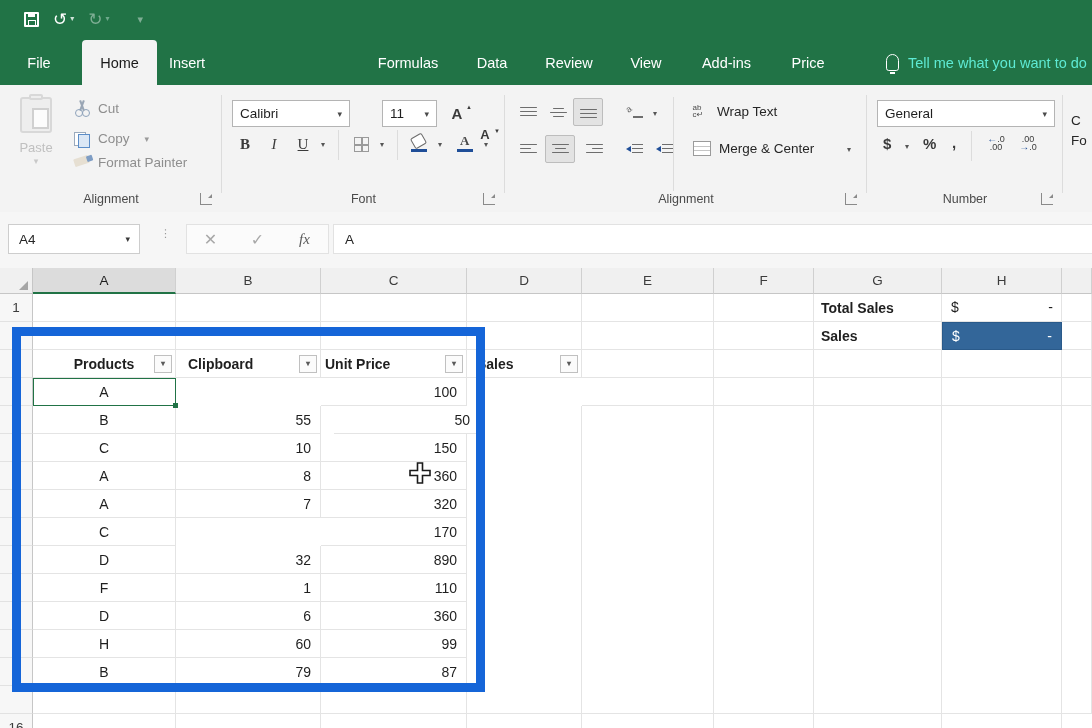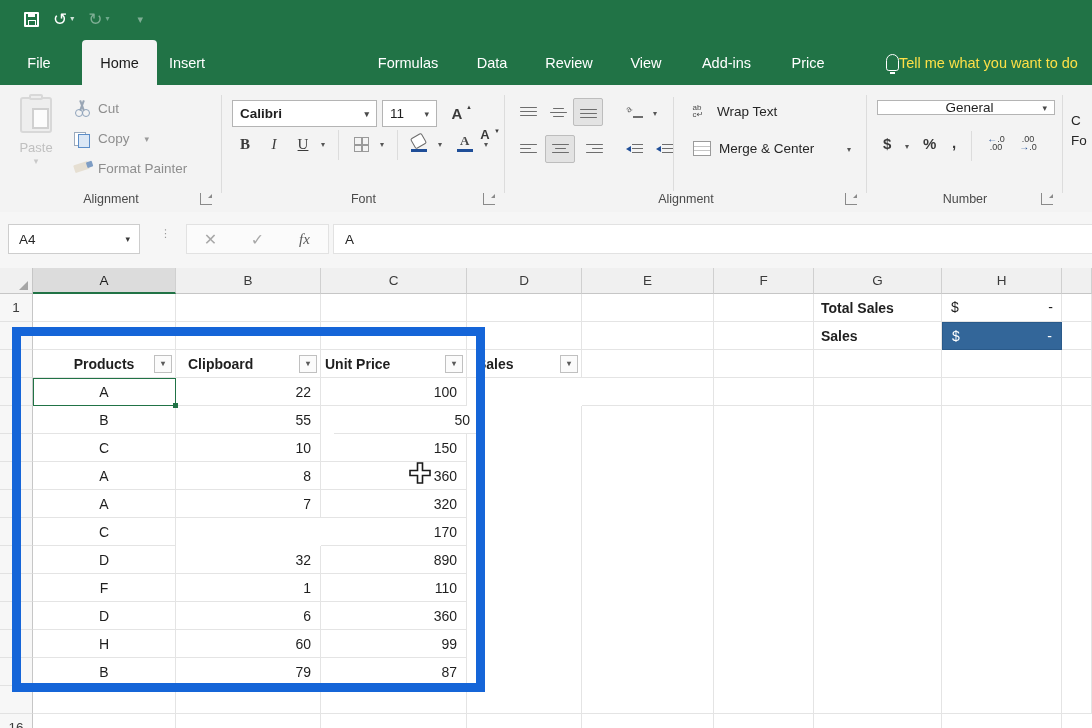--- a/index.html
+++ b/index.html
@@ -45,22 +45,22 @@
   }
   .tab{
     position:absolute;top:0;height:45px;display:flex;align-items:center;justify-content:center;
     color:#ffffff;font-size:14.5px;padding:0 14px;box-sizing:border-box;white-space:nowrap;
     cursor:default;
   }
   .tab.active{
     background:#f3f3f3;color:#1a1a1a;border-radius:4px 4px 0 0;
   }
   .tellme{
-    position:absolute;top:0;height:45px;display:flex;align-items:center;
-    color:#fde047;font-size:14.5px;white-space:nowrap;
+    position:absolute;top:0;height:45px;display:flex;align-items:center;gap:9px;
+    color:#5eead4;font-size:14.5px;white-space:nowrap;
   }
   .bulb{
     width:13px;height:17px;border:1.6px solid #fff;border-radius:7px 7px 3px 3px;
     box-sizing:border-box;position:relative;
   }
   .bulb:after{content:"";position:absolute;left:3px;bottom:-4px;width:5px;height:2px;background:#fff;}
 
   
   .ribbon{
     position:absolute;left:0;top:85px;width:1092px;height:127px;
@@ -314,34 +314,34 @@
 
       <div class="cb-item" style="left:74px;top:45px;">
         <span class="cb-icon">
           <span class="copypg"></span>
             <span class="copypg2"></span>
         </span>
         <span>Copy</span>
         <span class="cb-caret">▾</span>
       </div>
 
-      <div class="cb-item" style="left:74px;top:75px;">
+      <div class="cb-item" style="left:74px;top:69px;">
         <span class="cb-icon">
             <span class="brush"></span>
           </span>
         <span>Format Painter</span>
       </div>
 
       <div class="grp-label">Alignment</div>
       <div class="dialog-launcher" style="right:10px;"></div>
       <div class="grp-sep" style="right:0;"></div>
     </div>
 
     <div class="grp" style="left:222px;width:283px;">
-      <div class="combo" style="left:10px;top:15px;width:145px;height:27px;font-weight:bold;">
+      <div class="combo" style="left:10px;top:15px;width:118px;height:27px;">
         <span>Calibri</span>
         <span class="cb-arrow">▾</span>
       </div>
       <div class="combo" style="left:160px;top:15px;width:55px;height:27px;">
         <span>11</span>
         <span class="cb-arrow">▾</span>
       </div>
       <div class="icon-btn a-up" style="left:226px;top:18px;width:18px;height:20px;">A</div>
       <div class="icon-btn a-dn" style="left:254px;top:20px;width:18px;height:18px;">A</div>
 
@@ -452,21 +452,21 @@
       </div>
       <div class="rib-text" style="left:214px;top:56px;">Merge &amp; Center</div>
       <div class="icon-btn mini-caret" style="left:338px;top:57px;width:12px;height:14px;">▾</div>
 
       <div class="grp-label">Alignment</div>
       <div class="dialog-launcher" style="right:10px;"></div>
       <div class="grp-sep" style="right:0;"></div>
     </div>
 
     <div class="grp" style="left:867px;width:196px;">
-      <div class="combo" style="left:10px;top:15px;width:178px;height:15px;justify-content:center;">
+      <div class="combo" style="left:10px;top:15px;width:178px;height:27px;">
         <span>General</span>
         <span class="cb-arrow">▾</span>
       </div>
       <div class="num-sym" style="left:16px;top:50px;">$</div>
       <div class="icon-btn mini-caret" style="left:34px;top:54px;width:12px;height:14px;">▾</div>
       <div class="num-sym" style="left:56px;top:50px;">%</div>
       <div class="num-sym" style="left:85px;top:49px;">,</div>
       <div class="grp-sep" style="left:104px;top:46px;height:30px;"></div>
       <div class="dec-ic" style="left:118px;top:50px;width:22px;"><b>←</b>.0<br>.00</div>
       <div class="dec-ic" style="left:150px;top:50px;width:22px;">.00<br><b>→</b>.0</div>
@@ -600,21 +600,20 @@
     <div class="cell tblhdr" style="left:321px;top:82px;width:146px;height:28px;justify-content:flex-start;padding-left:4px;">
       <span>Unit Price</span>
       <span class="filter-btn">▾</span>
     </div>
     <div class="cell tblhdr" style="left:467px;top:82px;width:115px;height:28px;justify-content:flex-start;padding-left:10px;">
       <span>Sales</span>
       <span class="filter-btn">▾</span>
     </div>
 
     <div class="cell c" style="left:33px;top:110px;width:143px;height:28px;">A</div>
-    <div class="cell r" style="left:176px;top:110px;width:145px;height:28px;">22</div>
     <div class="cell r" style="left:321px;top:110px;width:146px;height:28px;">100</div>
 
     <div class="cell c" style="left:33px;top:138px;width:143px;height:28px;">B</div>
     <div class="cell r" style="left:176px;top:138px;width:145px;height:28px;">55</div>
     <div class="cell r" style="left:334px;top:138px;width:146px;height:28px;">50</div>
 
     <div class="cell c" style="left:33px;top:166px;width:143px;height:28px;">C</div>
     <div class="cell r" style="left:176px;top:166px;width:145px;height:28px;">10</div>
     <div class="cell r" style="left:321px;top:166px;width:146px;height:28px;">150</div>
 

